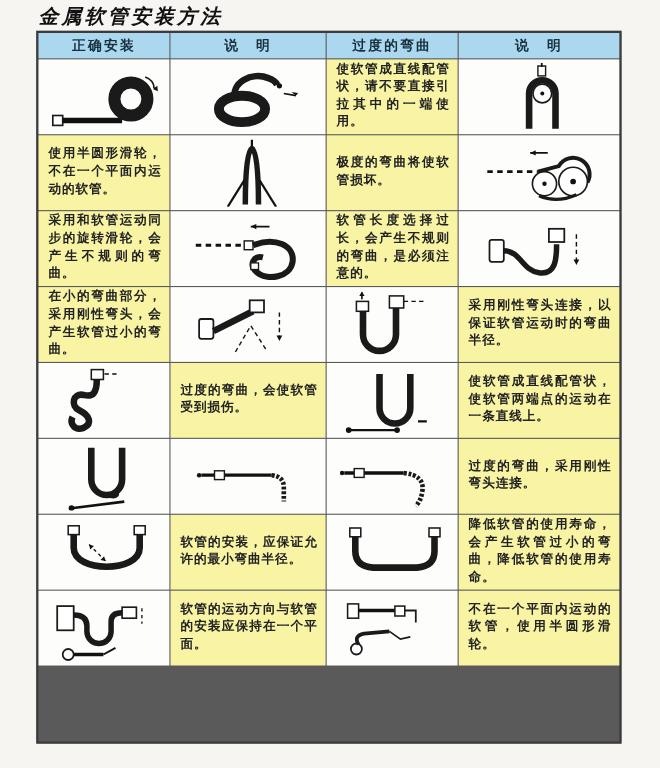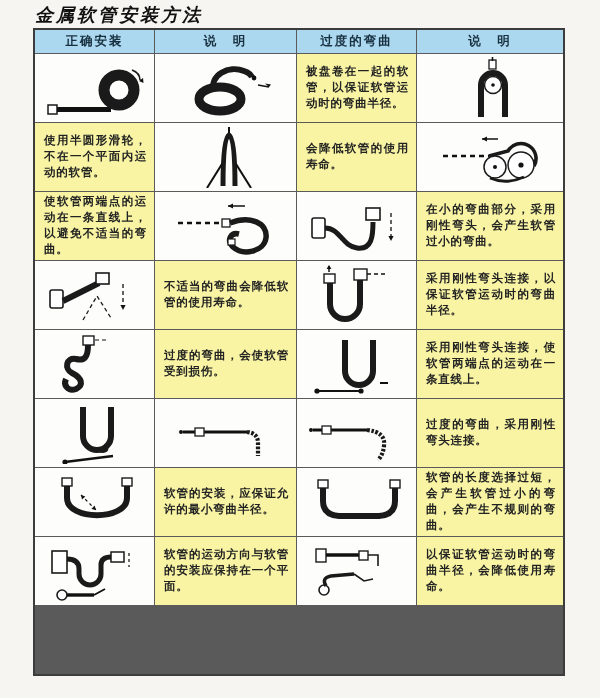--- a/index.html
+++ b/index.html
@@ -70,21 +70,21 @@
       <div class="imgcell">
         <svg viewBox="0 0 112 62" class="sketch">
           <ellipse cx="50" cy="42" rx="21" ry="12" stroke="#1a1a1a" fill="none" stroke-width="9"></ellipse>
   <path d="M44 34 C 39 18 59 8 74 14 q 6 2 8 6" stroke="#1a1a1a" fill="none" stroke-width="6"></path>
   <circle cx="84" cy="21" r="2.4" fill="#111"></circle>
   <line x1="88" y1="28" x2="99" y2="30" stroke="#111" stroke-width="1.6"></line>
           <path d="M99 30 l -4 -3.4 l 6 1 z" fill="#111"></path>
         </svg>
       </div>
       <div class="notecell">
-        <span>被盘卷在一起的软管，以保证软管运动时的弯曲半径。</span>
+        <span>使软管成直线配管状，请不要直接引拉其中的一端使用。</span>
       </div>
       <div class="imgcell">
         <svg viewBox="0 0 112 62" class="sketch">
           <rect x="55" y="3" width="7" height="9" fill="#fff" stroke="#1a1a1a" stroke-width="1.3"></rect>
   <line x1="58.5" y1="0" x2="58.5" y2="4" stroke="#111" stroke-width="1.6"></line>
   <path d="M47 60 L 47 28 A 12 12 0 0 1 71 28 L 71 60" stroke="#1a1a1a" fill="none" stroke-width="6"></path>
   <circle cx="59" cy="28" r="8.5" fill="#fff" stroke="#1a1a1a" stroke-width="1.5"></circle>
   <circle cx="59" cy="28" r="1.8" fill="#111"></circle>
         </svg>
       </div>
@@ -93,48 +93,51 @@
       </div>
       <div class="imgcell">
         <svg viewBox="0 0 112 62" class="sketch">
           <line x1="59" y1="1" x2="59" y2="9" stroke="#111" stroke-width="2"></line>
   <path d="M53 60 C 53 28 55 11 59 9 C 63 11 65 28 65 60" stroke="#1a1a1a" fill="none" stroke-width="5"></path>
   <line x1="52" y1="38" x2="37" y2="62" stroke="#111" stroke-width="2"></line>
   <line x1="66" y1="38" x2="81" y2="62" stroke="#111" stroke-width="2"></line>
         </svg>
       </div>
       <div class="notecell">
-        <span>会降低软管的使用寿命。</span>
+        <span>极度的弯曲将使软管损坏。</span>
       </div>
       <div class="imgcell">
         <svg viewBox="0 0 112 62" class="sketch">
           <line x1="48" y1="13" x2="64" y2="13" stroke="#111" stroke-width="1.5"></line>
           <path d="M48 13 l 5 -2.4 v 4.8 z" fill="#111"></path>
   <path d="M9 30 H 55" stroke="#111" stroke-width="2.6" stroke-dasharray="5 4"></path>
   <path d="M55 30 L 74 25 A 15 15 0 0 1 100 40" stroke="#1a1a1a" fill="none" stroke-width="3.6"></path>
   <circle cx="61" cy="41" r="11" fill="#fff" stroke="#1a1a1a" stroke-width="1.5"></circle>
           <circle cx="61" cy="41" r="2" fill="#111"></circle>
   <circle cx="87" cy="39" r="13" fill="#fff" stroke="#1a1a1a" stroke-width="1.5"></circle>
           <circle cx="87" cy="39" r="2.6" fill="#111"></circle>
   <path d="M56 52 q 16 7 34 -1" stroke="#1a1a1a" fill="none" stroke-width="3"></path>
         </svg>
       </div>
       <div class="notecell">
-        <span>使软管两端点的运动在一条直线上，以避免不适当的弯曲。</span>
+        <span>采用和软管运动同步的旋转滑轮，会产生不规则的弯曲。</span>
       </div>
       <div class="imgcell">
         <svg viewBox="0 0 112 62" class="sketch">
           <line x1="58" y1="11" x2="75" y2="11" stroke="#111" stroke-width="1.5"></line>
           <path d="M58 11 l 5 -2.4 v 4.8 z" fill="#111"></path>
   <path d="M8 28 H 54" stroke="#111" stroke-width="2.6" stroke-dasharray="5 4"></path>
   <rect x="52" y="24" width="8" height="8" fill="#fff" stroke="#1a1a1a" stroke-width="1.3"></rect>
   <path d="M60 28 C 80 20 98 28 96 43 C 94 57 73 61 63 52 C 56 45 61 37 69 39" stroke="#1a1a1a" fill="none" stroke-width="5.5"></path>
   <rect x="58" y="44" width="7" height="6" fill="#fff" stroke="#1a1a1a" stroke-width="1.2"></rect>
         </svg>
       </div>
+      <div class="notecell">
+        <span>软管长度选择过长，会产生不规则的弯曲，是必须注意的。</span>
+      </div>
       <div class="imgcell">
         <svg viewBox="0 0 112 62" class="sketch">
           <rect x="11" y="23" width="13" height="20" rx="2" fill="#fff" stroke="#1a1a1a" stroke-width="1.6"></rect>
   <path d="M24 33 C 39 33 41 51 56 53 C 71 55 72 41 72 27" stroke="#1a1a1a" fill="none" stroke-width="5"></path>
   <rect x="65" y="13" width="14" height="12" fill="#fff" stroke="#1a1a1a" stroke-width="1.6"></rect>
   <line x1="90" y1="18" x2="90" y2="42" stroke="#111" stroke-width="1.3" stroke-dasharray="4 3"></line>
           <path d="M90 46 l -2.6 -5 h 5.2 z" fill="#111"></path>
         </svg>
       </div>
       <div class="notecell">
@@ -143,23 +146,20 @@
       <div class="imgcell">
         <svg viewBox="0 0 112 62" class="sketch">
           <rect x="11" y="26" width="13" height="18" rx="2" fill="#fff" stroke="#1a1a1a" stroke-width="1.6"></rect>
   <path d="M24 37 L 60 19" stroke="#1a1a1a" fill="none" stroke-width="6"></path>
   <rect x="57" y="9" width="13" height="11" fill="#fff" stroke="#1a1a1a" stroke-width="1.6"></rect>
   <path d="M44 56 L 58 32 L 72 54" stroke="#1a1a1a" fill="none" stroke-width="1.3" stroke-dasharray="4 3"></path>
   <line x1="84" y1="20" x2="84" y2="42" stroke="#111" stroke-width="1.3" stroke-dasharray="4 3"></line>
           <path d="M84 46 l -2.6 -5 h 5.2 z" fill="#111"></path>
         </svg>
       </div>
-      <div class="notecell">
-        <span>不适当的弯曲会降低软管的使用寿命。</span>
-      </div>
       <div class="imgcell">
         <svg viewBox="0 0 112 62" class="sketch">
           <rect x="23" y="10" width="11" height="9" fill="#fff" stroke="#1a1a1a" stroke-width="1.4"></rect>
   <line x1="28" y1="8" x2="28" y2="2" stroke="#111" stroke-width="1.5"></line>
           <path d="M28 1 l -2.4 4 h 4.8 z" fill="#111"></path>
   <path d="M29 19 L 29 40 A 15 15 0 0 0 59 40 L 59 16" stroke="#1a1a1a" fill="none" stroke-width="6"></path>
   <rect x="53" y="5" width="13" height="11" fill="#fff" stroke="#1a1a1a" stroke-width="1.4"></rect>
   <line x1="66" y1="10" x2="84" y2="10" stroke="#111" stroke-width="1.3" stroke-dasharray="4 3"></line>
         </svg>
       </div>
@@ -179,21 +179,21 @@
       <div class="imgcell">
         <svg viewBox="0 0 112 62" class="sketch">
           <path d="M44 7 L 44 38 A 14 14 0 0 0 72 38 L 72 7" stroke="#1a1a1a" fill="none" stroke-width="6"></path>
   <line x1="79" y1="50" x2="87" y2="50" stroke="#111" stroke-width="2"></line>
   <line x1="16" y1="58" x2="60" y2="58" stroke="#111" stroke-width="2.2"></line>
   <circle cx="16" cy="58" r="2.6" fill="#111"></circle>
           <circle cx="60" cy="58" r="2.6" fill="#111"></circle>
         </svg>
       </div>
       <div class="notecell">
-        <span>采用刚性弯头连接，使软管两端点的运动在一条直线上。</span>
+        <span>使软管成直线配管状，使软管两端点的运动在一条直线上。</span>
       </div>
       <div class="imgcell">
         <svg viewBox="0 0 112 62" class="sketch">
           <path d="M44 5 L 44 34 A 14 14 0 0 0 72 34 L 72 5" stroke="#1a1a1a" fill="none" stroke-width="6"></path>
   <path d="M58 48 C 67 52 71 47 65 43" stroke="#1a1a1a" fill="none" stroke-width="3"></path>
   <line x1="26" y1="60" x2="74" y2="54" stroke="#111" stroke-width="2.4"></line>
   <circle cx="26" cy="60" r="2.6" fill="#111"></circle>
         </svg>
       </div>
       <div class="imgcell">
@@ -229,21 +229,21 @@
         <span>软管的安装，应保证允许的最小弯曲半径。</span>
       </div>
       <div class="imgcell">
         <svg viewBox="0 0 112 62" class="sketch">
           <rect x="17" y="9" width="10" height="8" fill="#fff" stroke="#1a1a1a" stroke-width="1.4"></rect>
   <rect x="89" y="9" width="10" height="8" fill="#fff" stroke="#1a1a1a" stroke-width="1.4"></rect>
   <path d="M22 17 L 22 30 Q 22 44 38 45 L 78 45 Q 94 44 94 30 L 94 17" stroke="#1a1a1a" fill="none" stroke-width="6"></path>
         </svg>
       </div>
       <div class="notecell">
-        <span>软管的长度选择过短，会产生软管过小的弯曲，会产生不规则的弯曲。</span>
+        <span>降低软管的使用寿命，会产生软管过小的弯曲，降低软管的使用寿命。</span>
       </div>
       <div class="imgcell">
         <svg viewBox="0 0 112 62" class="sketch">
           <rect x="13" y="11" width="15" height="22" fill="#fff" stroke="#1a1a1a" stroke-width="1.6"></rect>
   <path d="M28 19 Q 40 19 40 29 L 40 34 A 11 11 0 0 0 62 34 L 62 25 Q 62 17 72 17" stroke="#1a1a1a" fill="none" stroke-width="5"></path>
   <rect x="72" y="12" width="13" height="10" fill="#fff" stroke="#1a1a1a" stroke-width="1.5"></rect>
   <line x1="90" y1="13" x2="90" y2="27" stroke="#111" stroke-width="1.2" stroke-dasharray="3 3"></line>
   <circle cx="23" cy="55" r="5" fill="#fff" stroke="#1a1a1a" stroke-width="1.6"></circle>
   <line x1="28" y1="55" x2="55" y2="55" stroke="#111" stroke-width="3.4"></line>
   <path d="M55 55 L 66 49" stroke="#111" stroke-width="1.8"></path>
@@ -257,16 +257,16 @@
           <rect x="15" y="9" width="10" height="13" fill="#fff" stroke="#1a1a1a" stroke-width="1.4"></rect>
   <line x1="25" y1="15" x2="58" y2="15" stroke="#111" stroke-width="3.4"></line>
   <rect x="58" y="11" width="9" height="9" fill="#fff" stroke="#1a1a1a" stroke-width="1.4"></rect>
   <path d="M67 15 L 77 15 L 77 26" stroke="#1a1a1a" fill="none" stroke-width="1.6"></path>
   <circle cx="23" cy="50" r="5" fill="#fff" stroke="#1a1a1a" stroke-width="1.6"></circle>
   <path d="M25 46 Q 20 38 30 36 L 53 34" stroke="#1a1a1a" fill="none" stroke-width="3.4"></path>
   <path d="M53 34 L 63 41 L 72 39" stroke="#1a1a1a" fill="none" stroke-width="1.6"></path>
         </svg>
       </div>
       <div class="notecell">
-        <span>以保证软管运动时的弯曲半径，会降低使用寿命。</span>
+        <span>不在一个平面内运动的软管，使用半圆形滑轮。</span>
       </div>
     </div>
 </div>
 
 </body></html>

